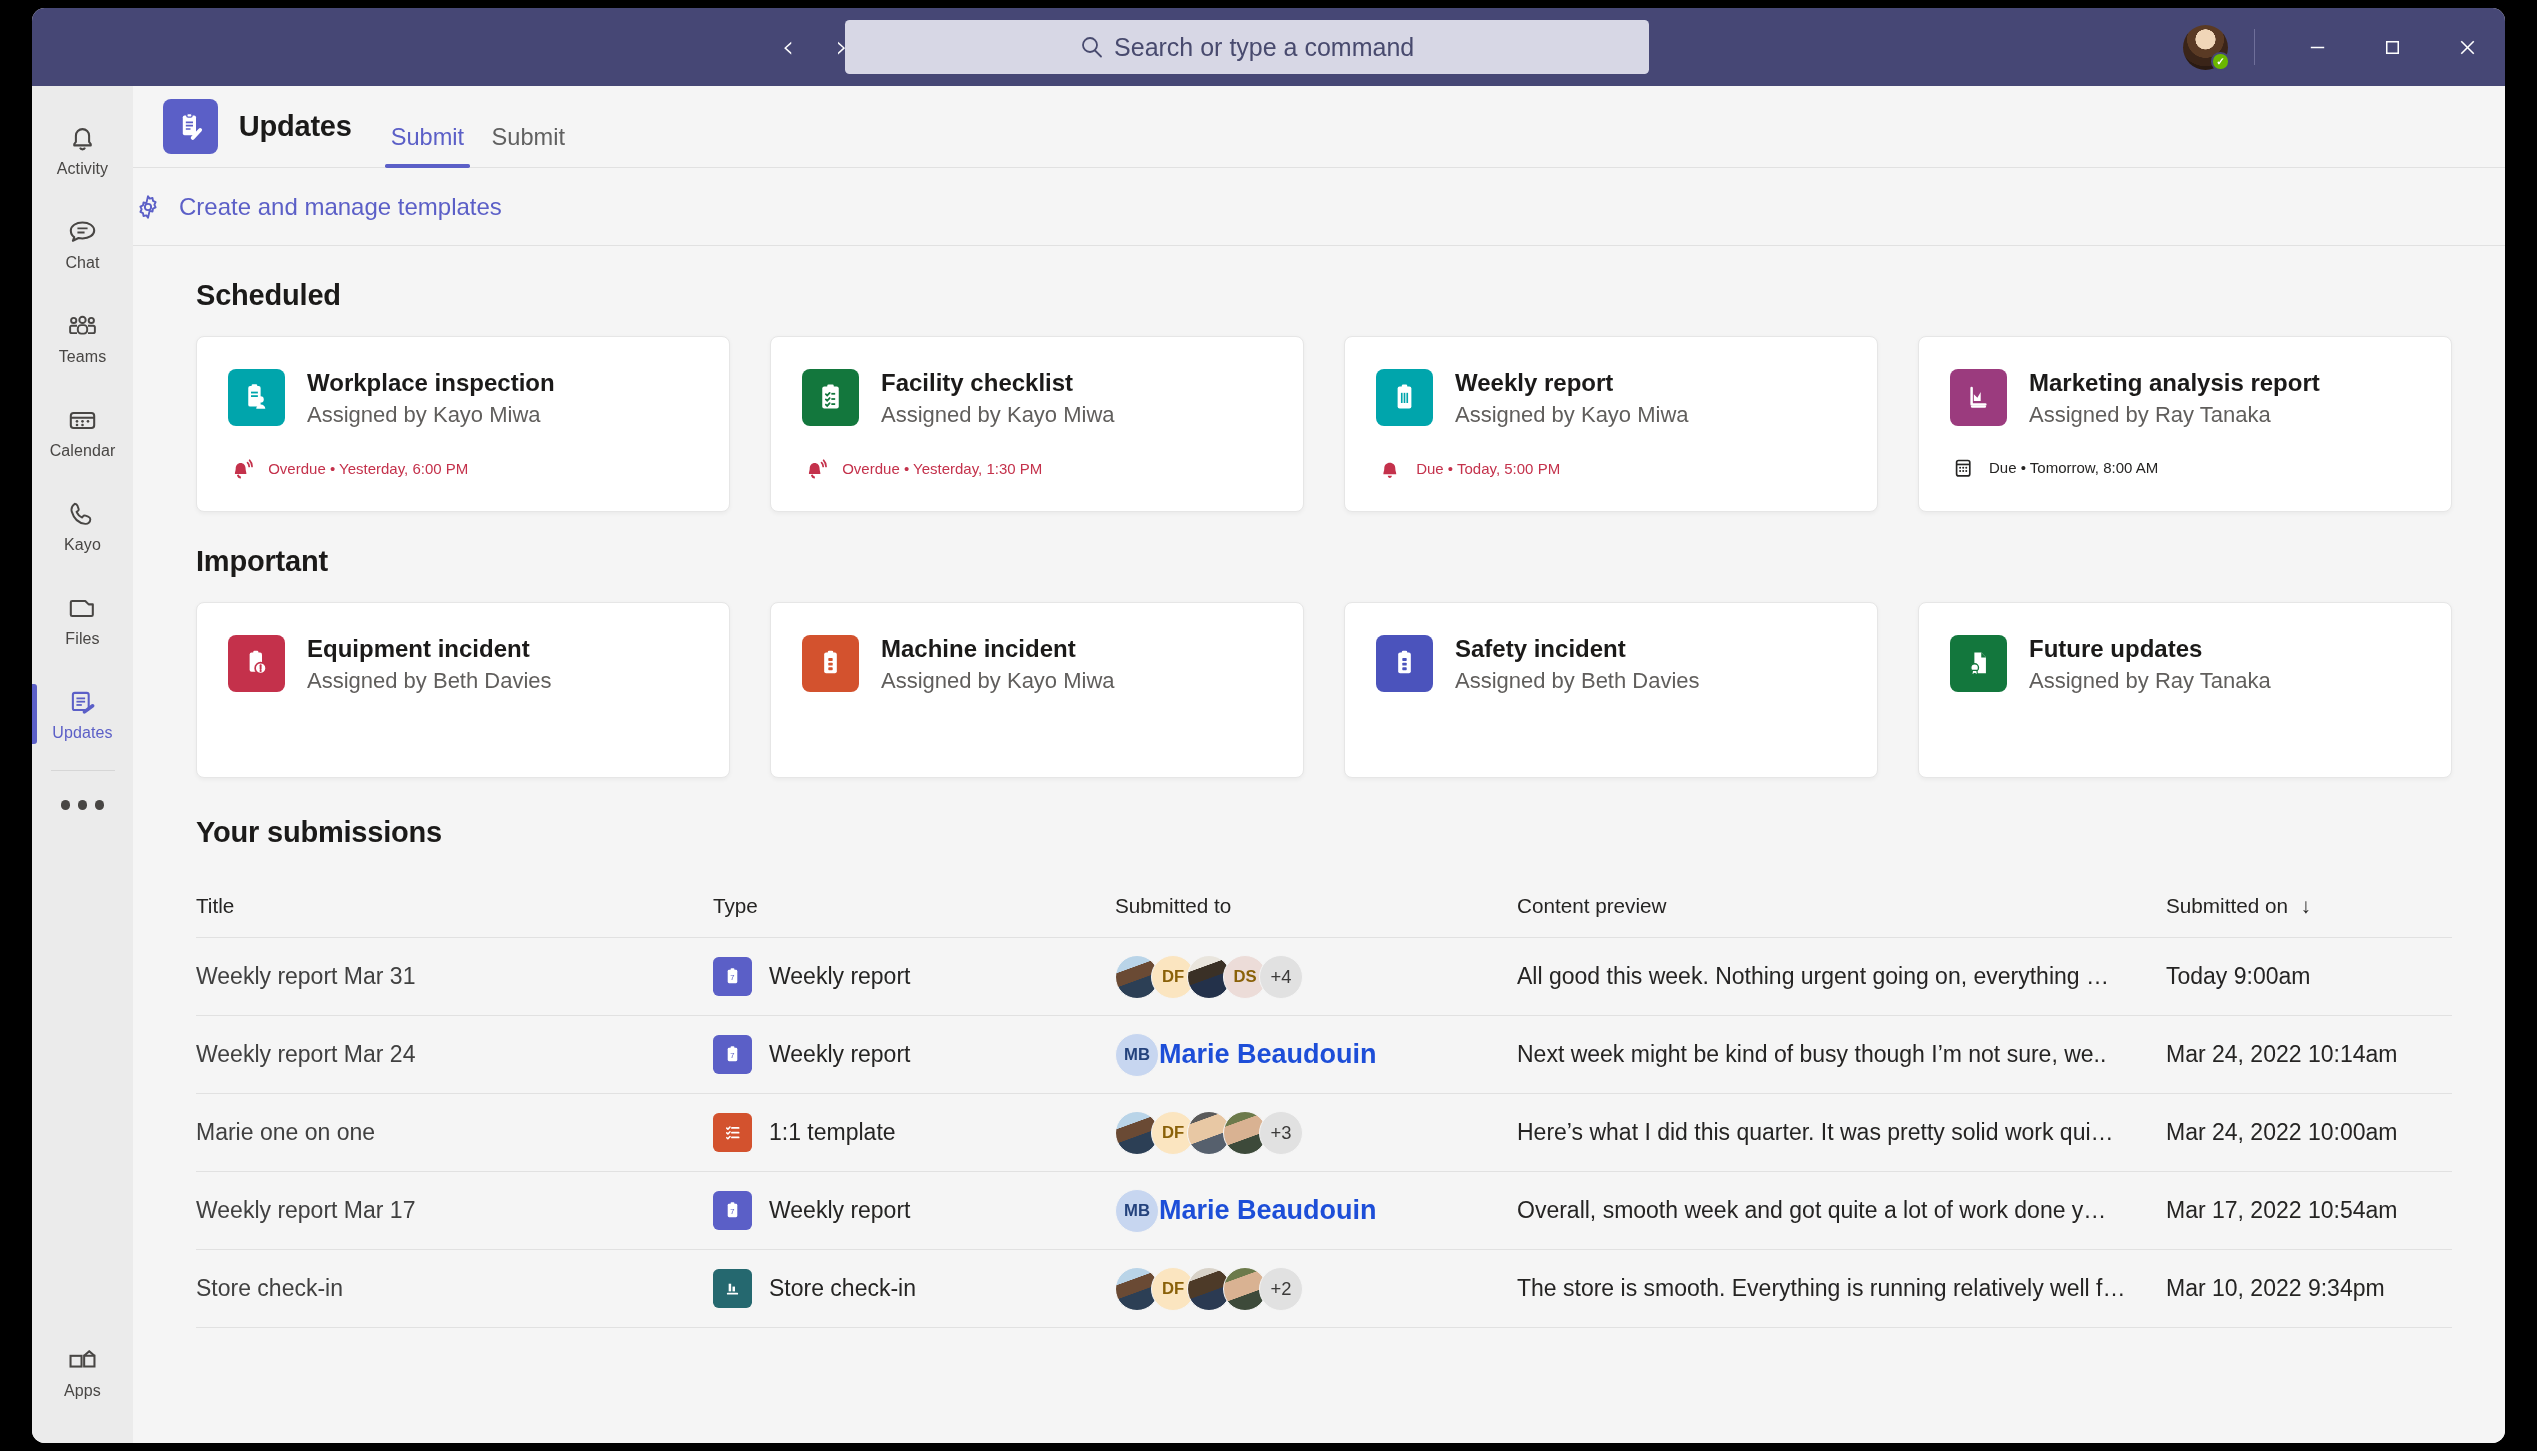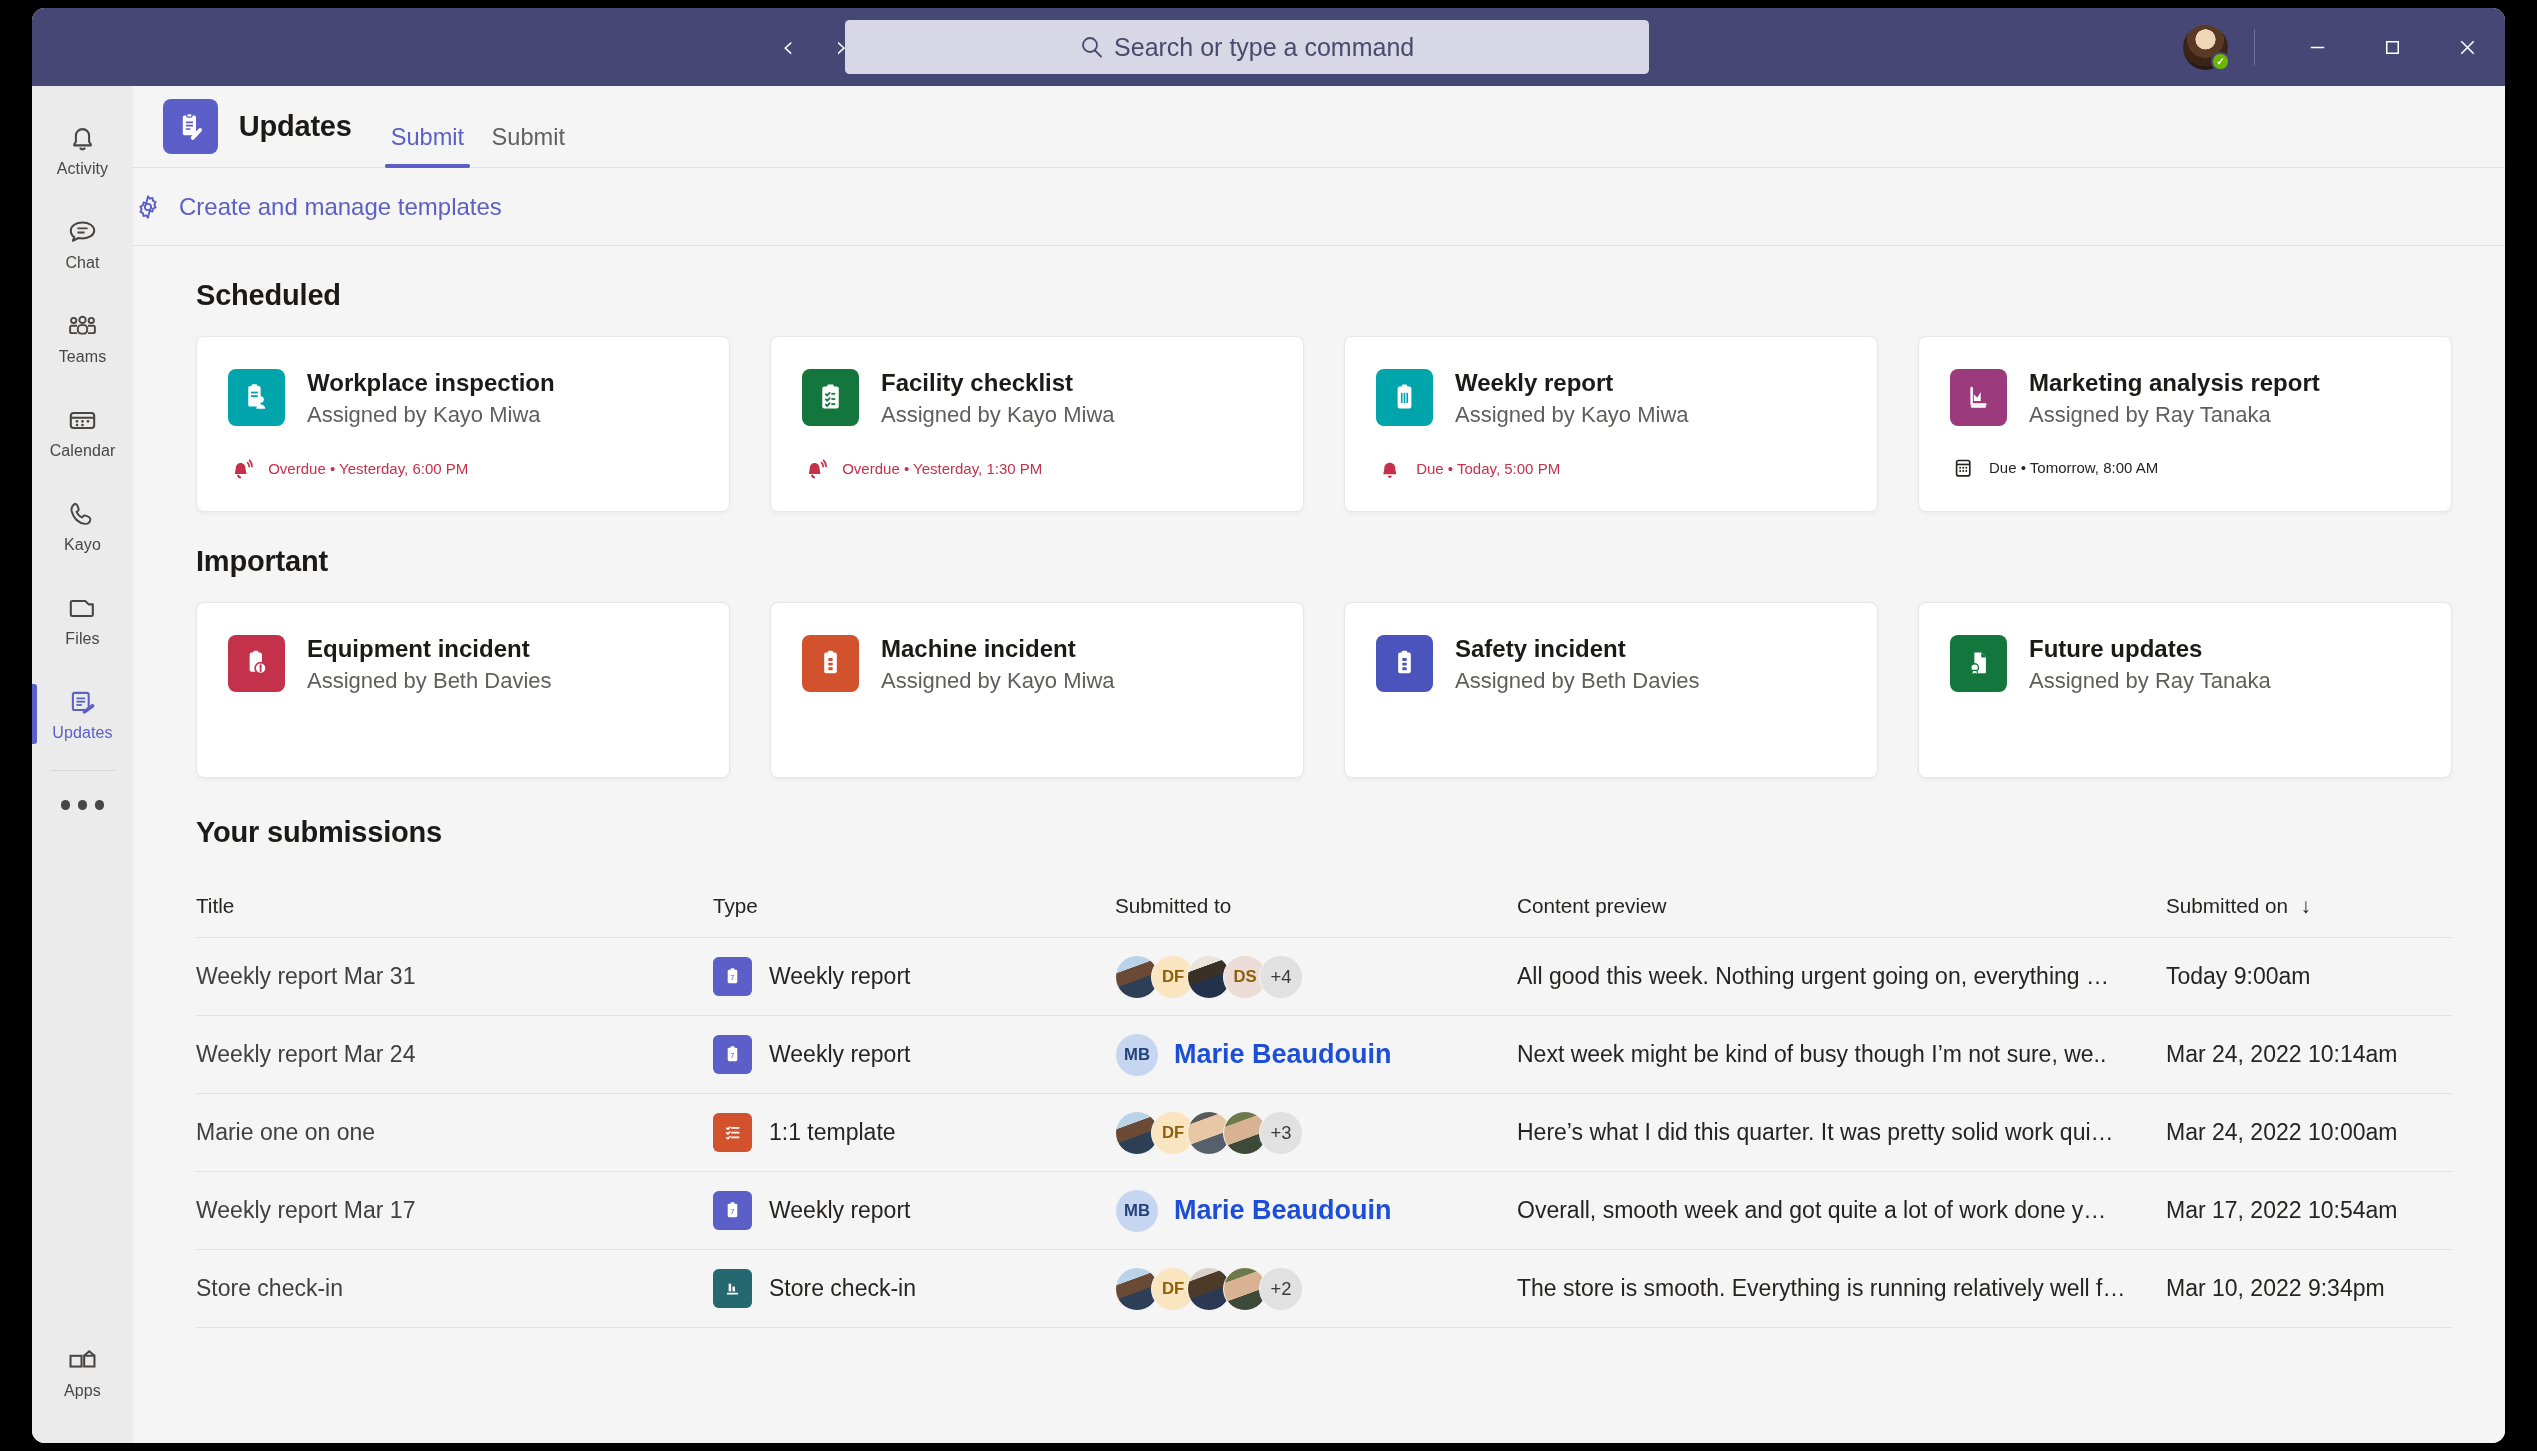--- a/index.html
+++ b/index.html
@@ -243,21 +243,21 @@
     display: flex; align-items: center; justify-content: center;
     font-size: 16.7px; font-weight: bold;
     overflow: hidden;
     flex: 0 0 44px;
   }
   .av.last { margin-right: 0; }
   .av-initials-df { background: #fbe5c0; color: #8a6109; }
   .av-initials-ds { background: #ecdcd8; color: #8a6109; }
   .av-initials-mb { background: #c7d6f0; color: #24427c; }
   .av-more { background: #e1e1e1; color: #3b3a39; font-weight: normal; font-size: 18.4px; }
-  .av-named { display: flex; align-items: center; gap: 15px; }
+  .av-named { display: flex; align-items: center; }
   .av-named-label { font-size: 27px; color: #1d4ed8; font-weight: bold; }
   .ph1 { background: linear-gradient(160deg,#b9d4e8 0 30%, #6a4a34 31% 55%, #2c3f55 56% 100%); }
   .ph2 { background: linear-gradient(160deg,#e9e5dd 0 28%, #3a3026 29% 52%, #23314a 53% 100%); }
   .ph3 { background: linear-gradient(160deg,#5a5a5a 0 22%, #e8c8a4 23% 58%, #56606d 59% 100%); }
   .ph4 { background: linear-gradient(160deg,#6c7a4b 0 26%, #d9b292 27% 60%, #3d4a3a 61% 100%); }
   .ph5 { background: linear-gradient(160deg,#d8d2c8 0 24%, #4d3a28 25% 55%, #2b3a52 56% 100%); }
   .preview { white-space: nowrap; overflow: hidden; text-overflow: ellipsis; }
   .sort-arrow { font-size: 20.7px; color: #252423; }
 </style>
 </head>

